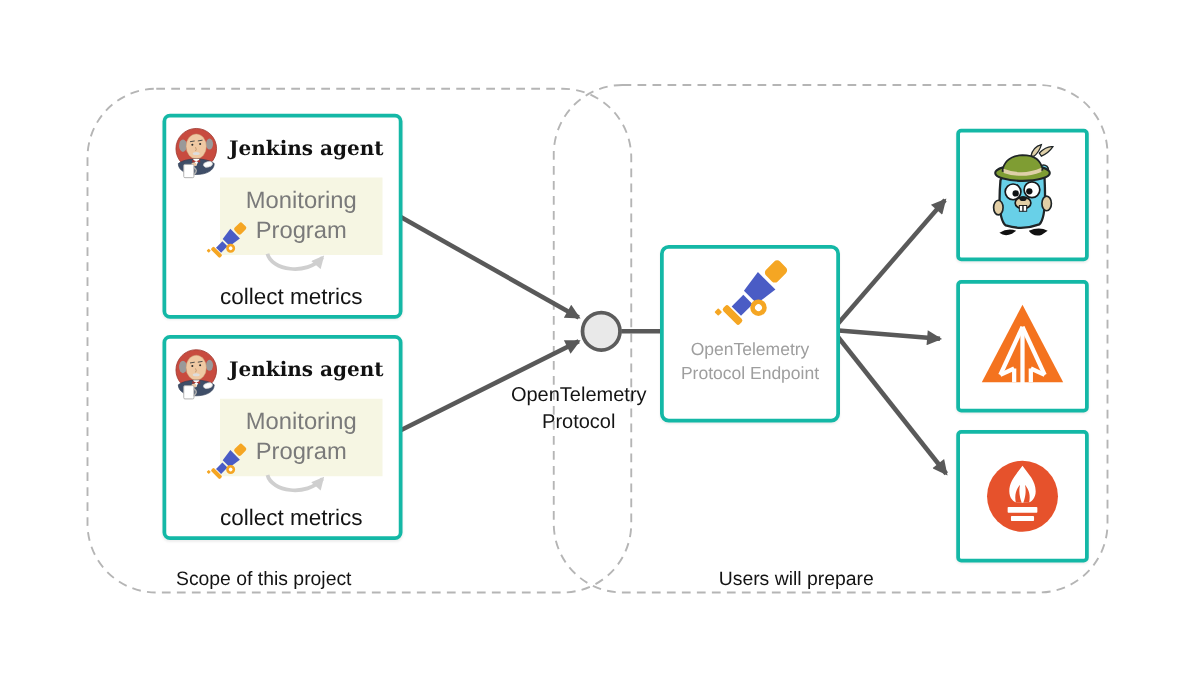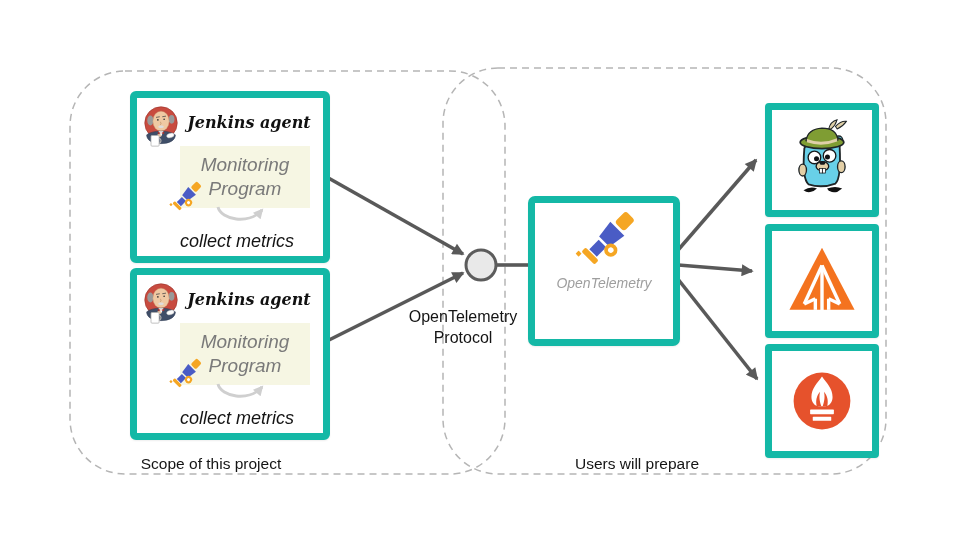--- a/index.html
+++ b/index.html
@@ -1,21 +1,21 @@
 <!DOCTYPE html>
 <html><head>
 <meta charset="utf-8">
 <style>
   html,body{margin:0;padding:0;background:#fff;}
   .canvas{position:relative;width:960px;height:540px;background:#ffffff;overflow:hidden;
           font-family:"Liberation Sans",sans-serif;}
   .overlay{position:absolute;left:0;top:0;width:960px;height:540px;z-index:1;pointer-events:none;}
 
-  .card{position:absolute;background:#fff;border:7px solid #14b8a6;border-radius:6px;
-        box-shadow:0 1px 2px rgba(0,0,0,.07);z-index:2;font-style:italic;}
+  .card{position:absolute;background:#fff;border:3px solid #14b8a6;border-radius:6px;
+        box-shadow:0 1px 2px rgba(0,0,0,.07);z-index:2;}
 
   
   .agent-card{width:186px;height:158px;}
   .agent-card .mascot{position:absolute;left:4px;top:6px;width:40px;height:48px;}
   .agent-title{position:absolute;left:46px;top:15px;width:132px;text-align:center;
                font-family:"DejaVu Serif",serif;font-weight:bold;font-size:16px;color:#111;}
   .program-box{position:absolute;left:43px;top:48px;width:130px;height:62px;background:#f6f6e3;
                display:flex;align-items:center;text-align:center;}
   .program-box span{font-size:19px;line-height:1.25;color:#7a7a7a;}
   .mini-scope{position:absolute;left:32px;top:80px;width:36px;height:36px;z-index:3;}
@@ -180,20 +180,21 @@
     </svg>
     <div class="action-label">collect metrics</div>
   </div>
 
   <div class="card endpoint-card">
     <svg class="big-scope">
         <use href="#sym-otel"></use>
       </svg>
     <div class="endpoint-text">
       <div>OpenTelemetry</div>
+      <div>Protocol Endpoint</div>
     </div>
   </div>
 
   <div class="card backend-card" style="left:765px;top:103px;">
     <svg style="left:8px;top:7px;width:84px;height:86px;">
         <use href="#sym-gopher"></use>
       </svg>
   </div>
   <div class="card backend-card" style="left:765px;top:224px;">
     <svg style="left:13px;top:10px;width:74px;height:80px;">

